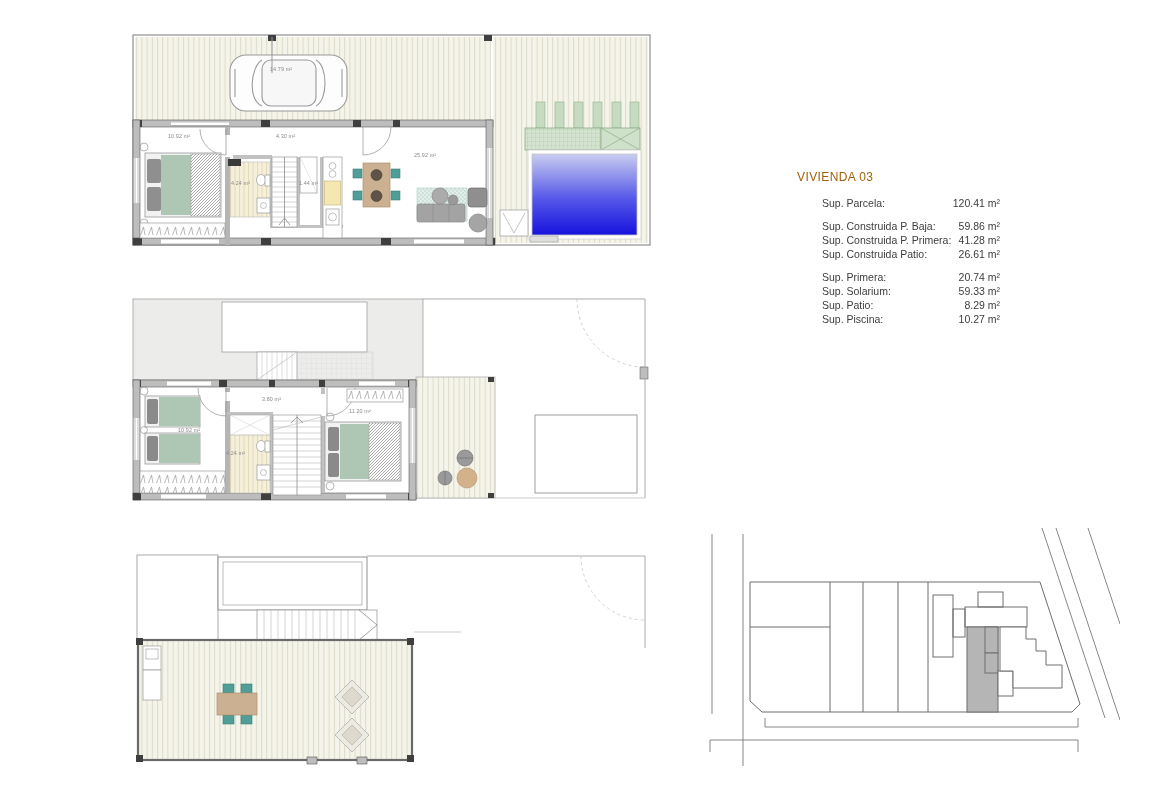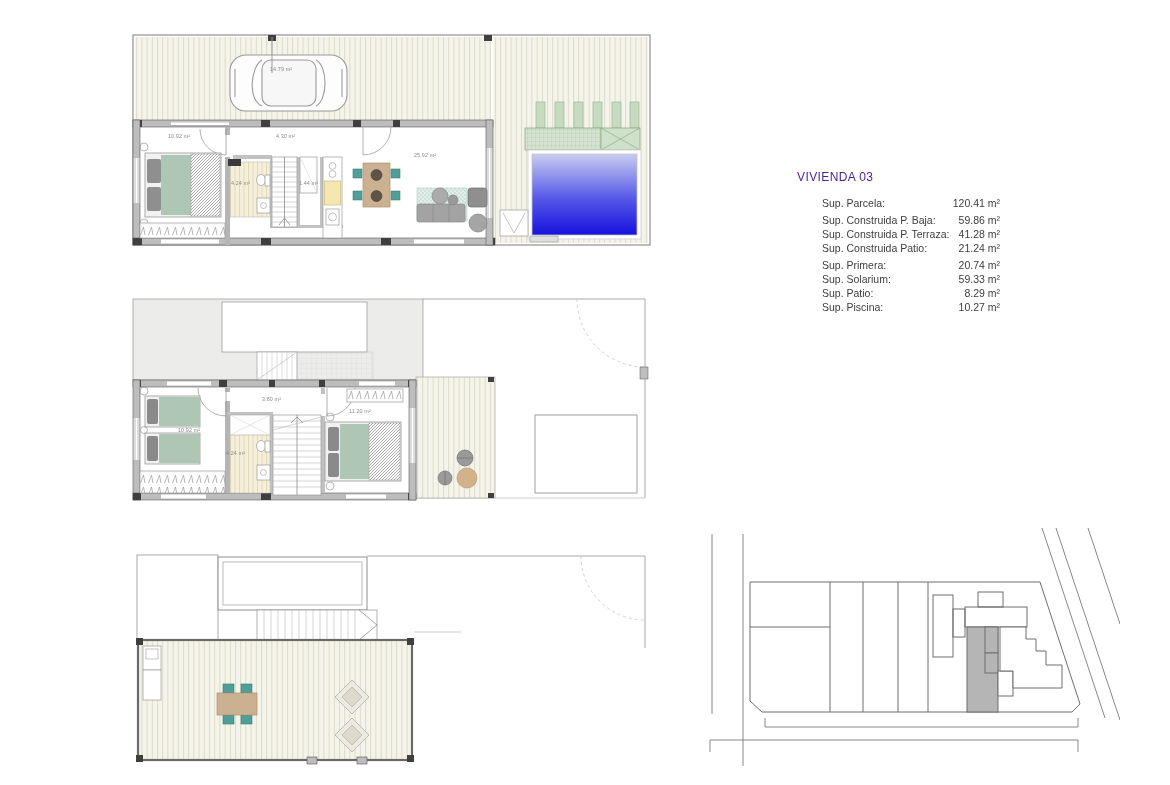--- a/index.html
+++ b/index.html
@@ -1,26 +1,26 @@
 <!DOCTYPE html>
 <html><head>
 <meta charset="utf-8">
 <style>
   html,body{margin:0;padding:0;background:#ffffff;}
   .sheet{position:relative;width:1170px;height:785px;background:#fff;
          font-family:"Liberation Sans",sans-serif;overflow:hidden;}
   .plan{position:absolute;}
   .rlabel{position:absolute;font-size:9px;color:#8a8a8a;transform:scale(.6);
           transform-origin:0 0;white-space:nowrap;letter-spacing:.2px;}
-  .vtitle{position:absolute;left:797px;top:170px;font-size:12px;color:#4c1d95;
+  .vtitle{position:absolute;left:797px;top:170px;font-size:12px;color:#a16207;
           letter-spacing:.4px;}
   .summary{position:absolute;left:822px;top:196px;width:178px;color:#3d3d3d;
            font-size:10.5px;}
   .arow{display:flex;justify-content:space-between;height:14px;line-height:14px;}
-  .gap{margin-top:3px;}
+  .gap{margin-top:9px;}
   svg{display:block;}
 </style>
 </head>
 <body>
 
 <div class="sheet">
 
   <svg width="0" height="0" style="position:absolute" aria-hidden="true">
     <defs>
       <pattern id="pDeck" width="5.2" height="6" patternUnits="userSpaceOnUse">
@@ -384,26 +384,26 @@
   <div class="summary">
     <div class="arow">
       <span>Sup. Parcela:</span>
       <span>120.41 m²</span>
     </div>
     <div class="arow gap">
       <span>Sup. Construida P. Baja:</span>
       <span>59.86 m²</span>
     </div>
     <div class="arow">
-      <span>Sup. Construida P. Terraza:</span>
+      <span>Sup. Construida P. Primera:</span>
       <span>41.28 m²</span>
     </div>
     <div class="arow">
       <span>Sup. Construida Patio:</span>
-      <span>21.24 m²</span>
+      <span>26.61 m²</span>
     </div>
     <div class="arow gap">
       <span>Sup. Primera:</span>
       <span>20.74 m²</span>
     </div>
     <div class="arow">
       <span>Sup. Solarium:</span>
       <span>59.33 m²</span>
     </div>
     <div class="arow">

